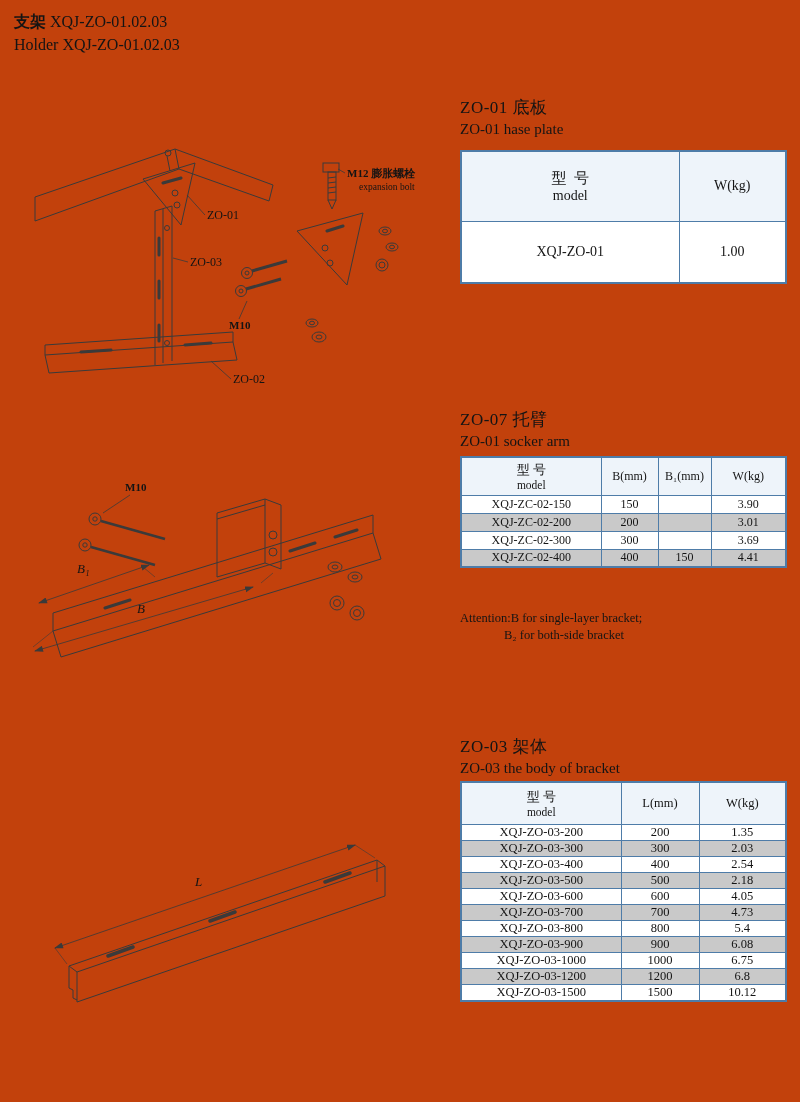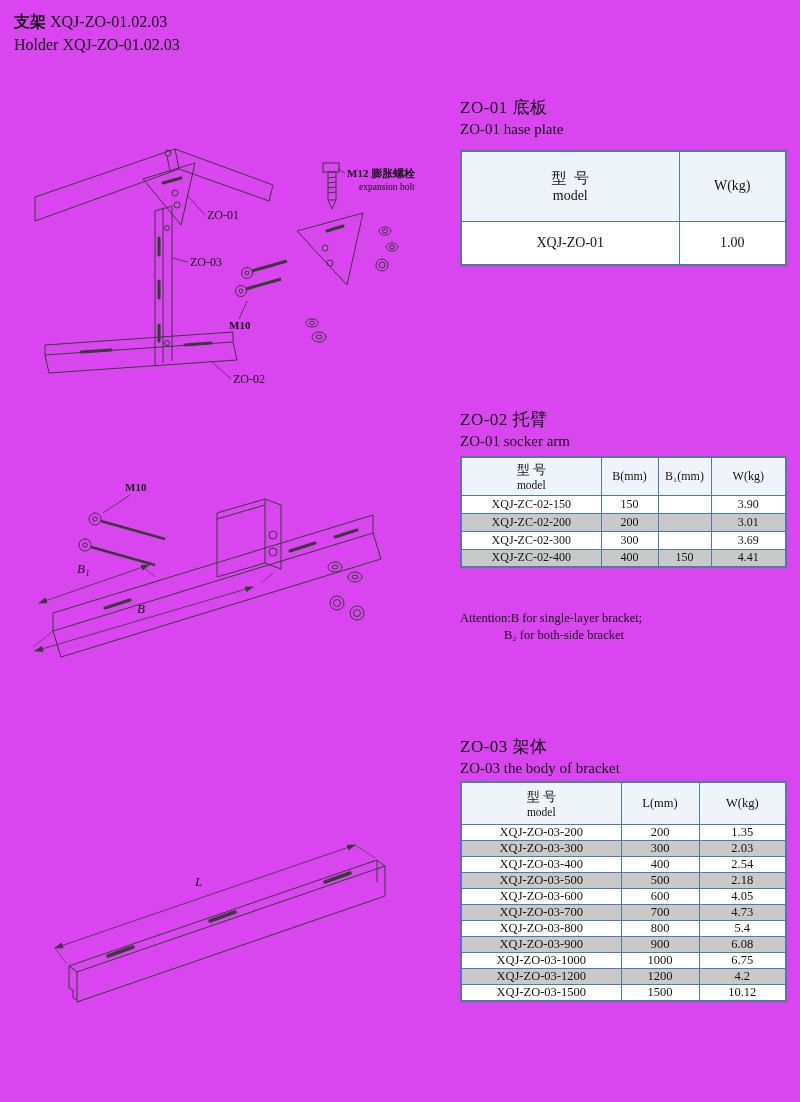--- a/index.html
+++ b/index.html
@@ -1,17 +1,17 @@
 <!DOCTYPE html>
 <html style="--border: #4e7ca8; --alt: #c9c9c9; --headbg: #eef4fa;"><head>
 <meta charset="utf-8">
 <style>
   *{box-sizing:border-box}
   body{margin:0;background:#fff}
-  .page{position:relative;width:800px;height:1102px;background:#d946ef;
+  .page{position:relative;width:800px;height:1102px;background:#c2410c;
         font-family:"Liberation Serif","DejaVu Serif",serif;color:#141414;overflow:hidden}
   .abs{position:absolute}
 
   
   .pt1{font-size:16px}
   .pt1 b{font-weight:bold}
   .pt2{font-size:16px}
 
   
   .sec-head{font-size:17px;font-weight:normal;letter-spacing:.5px}
@@ -20,21 +20,21 @@
   
   table.spec{border-collapse:collapse;table-layout:fixed;position:absolute;
              border:2px solid var(--border);background:#fff}
   .spec th,.spec td{border:1px solid var(--border);text-align:center;vertical-align:middle;
                     font-weight:normal;padding:0 3px;overflow:hidden}
   .spec thead th{background:var(--headbg)}
   .spec tr.alt td{background:var(--alt)}
   .cn-head{white-space:pre;font-size:15px}
   .t1{width:325px;font-size:14px}
   .t1 thead th{height:70px}
-  .t1 tbody td{height:44px}
+  .t1 tbody td{height:62px}
   .t2{width:325px;font-size:12px}
   .t2 thead th{height:38px}
   .t2 .cn-head{font-size:13px}
   .t2 .model-en{font-size:11.5px}
   .t2 tbody td{height:18px}
   .t3{width:325px;font-size:12.5px}
   .t3 thead th{height:42px}
   .t3 .cn-head{font-size:13px}
   .t3 .model-en{font-size:11.5px}
   .t3 tbody td{height:16px}
@@ -145,21 +145,21 @@
       </g>
     </g>
     <text x="322" y="44" class="slb">M12 膨胀螺栓</text>
     <text x="334" y="57" class="sls">expansion bolt</text>
     <text x="182" y="86" class="sl">ZO-01</text>
     <text x="165" y="133" class="sl">ZO-03</text>
     <text x="204" y="196" class="slb">M10</text>
     <text x="208" y="250" class="sl">ZO-02</text>
   </svg>
 
-  <div class="abs sec-head" style="left:460px;top:408px">ZO-02 托臂</div>
+  <div class="abs sec-head" style="left:460px;top:408px">ZO-07 托臂</div>
   <div class="abs sec-sub" style="left:460px;top:433px">ZO-01  socker arm</div>
 
   <table class="spec t2" style="left:460px;top:456px">
     <thead>
       <tr>
         <th style="width:140px">
           <div class="cn-head">型 号</div>
           <div class="model-en">model</div>
         </th>
         <th style="width:57px">B(mm)</th>
@@ -311,21 +311,21 @@
           <td>6.08</td>
         </tr>
         <tr>
           <td>XQJ-ZO-03-1000</td>
           <td>1000</td>
           <td>6.75</td>
         </tr>
         <tr class="alt">
           <td>XQJ-ZO-03-1200</td>
           <td>1200</td>
-          <td>4.2</td>
+          <td>6.8</td>
         </tr>
         <tr>
           <td>XQJ-ZO-03-1500</td>
           <td>1500</td>
           <td>10.12</td>
         </tr>
       </tbody>
   </table>
 
   <svg class="abs" style="left:25px;top:820px" width="420" height="205" viewBox="0 0 420 205">

